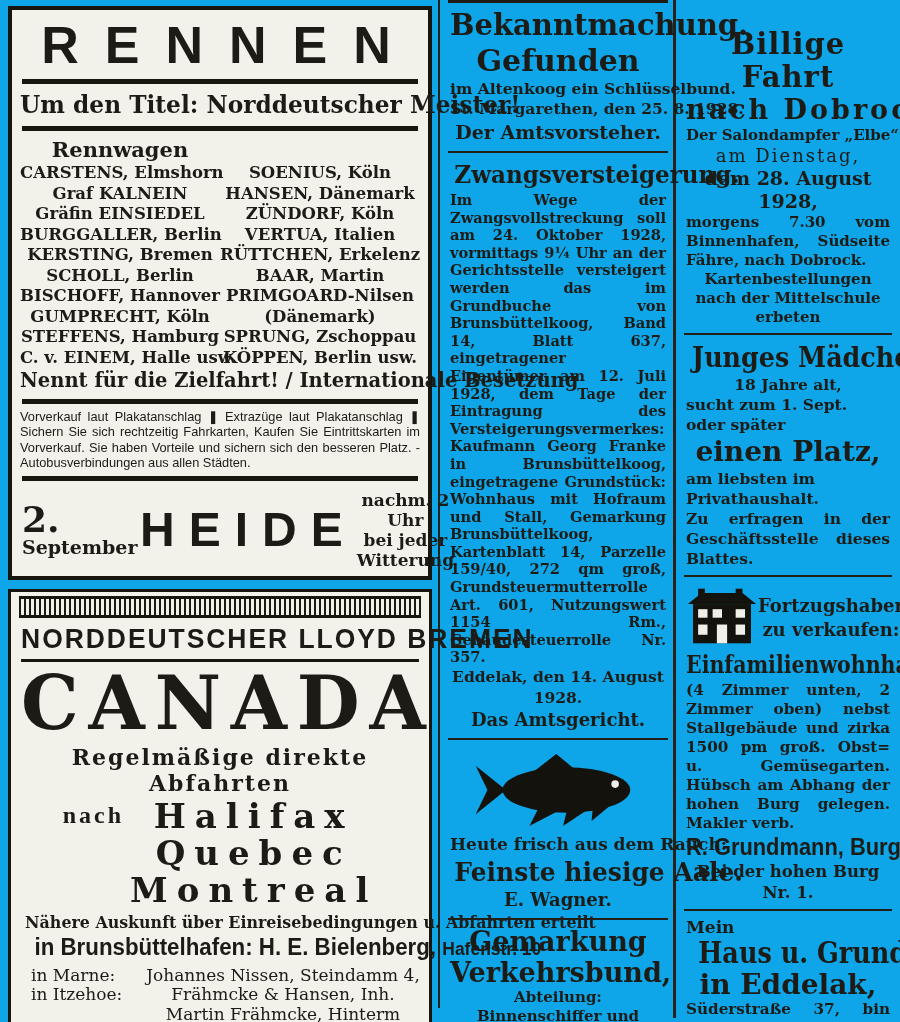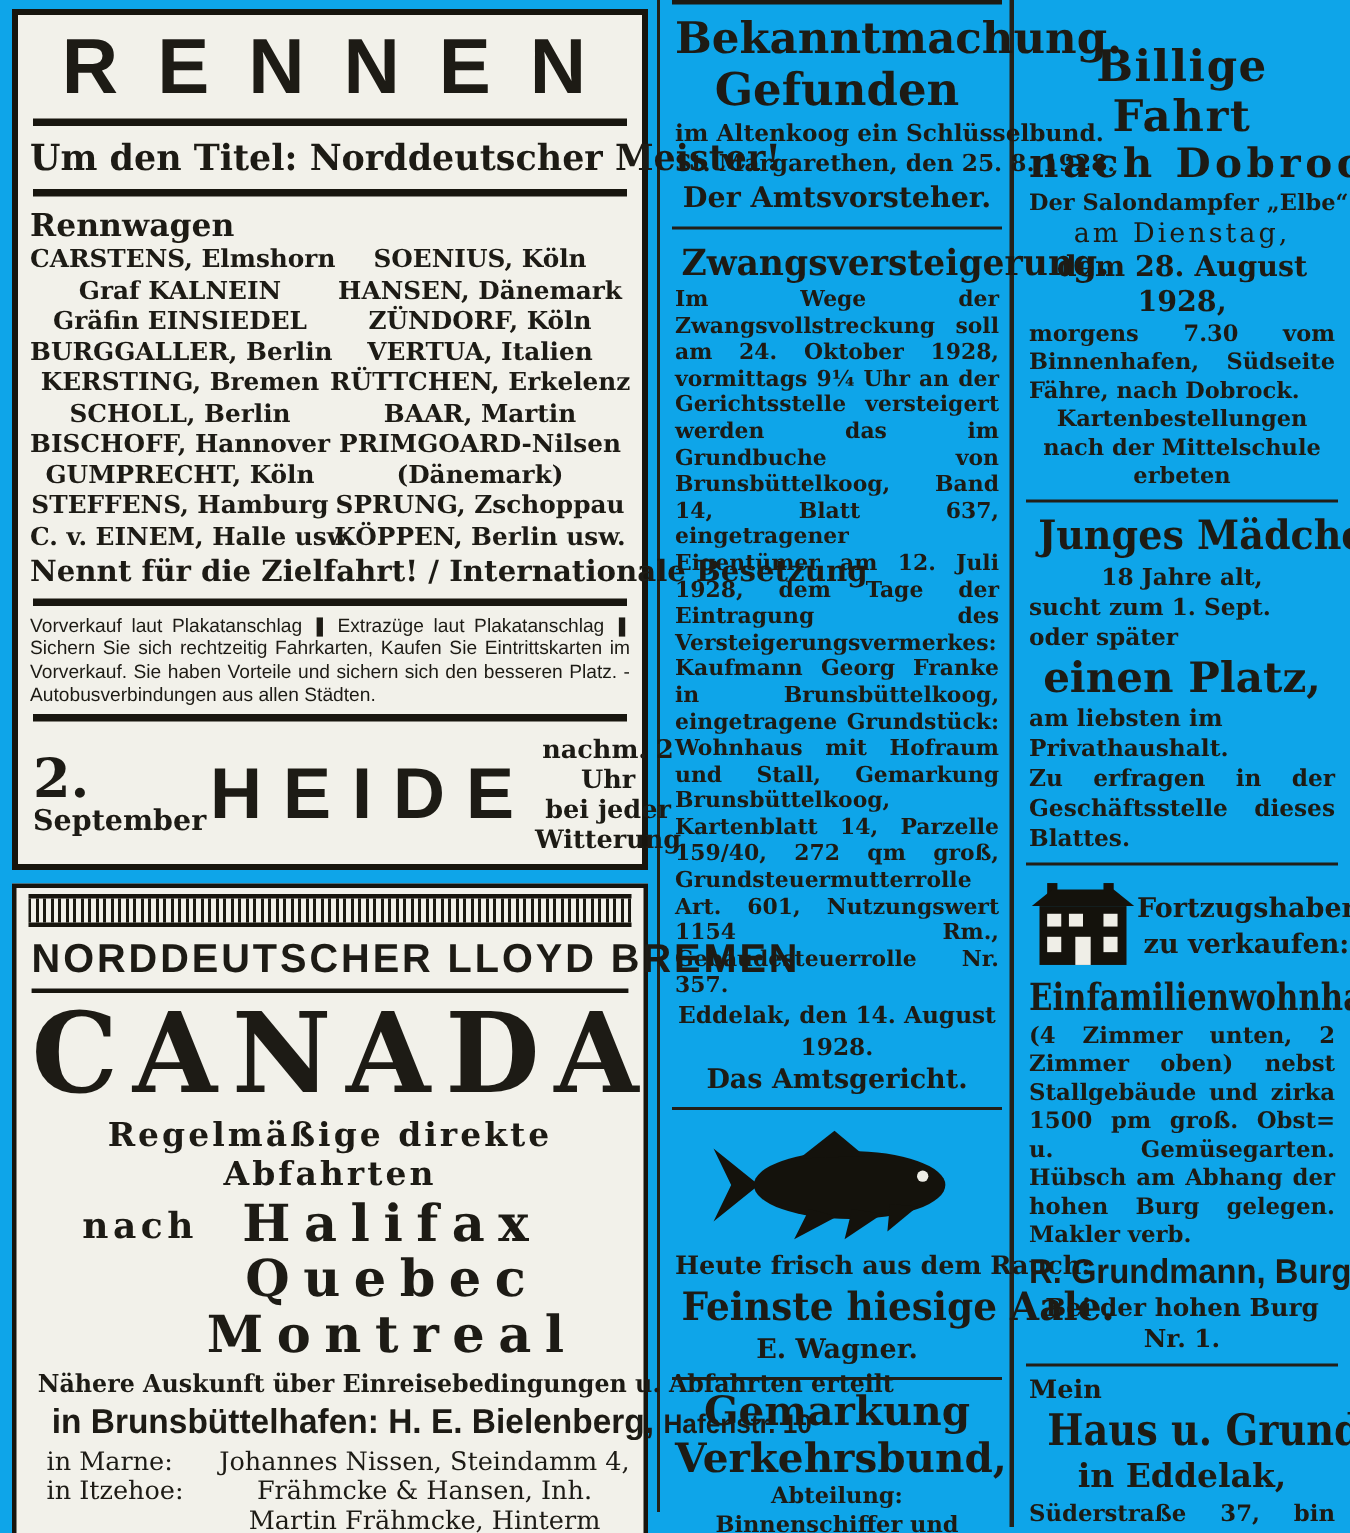--- a/index.html
+++ b/index.html
@@ -17,21 +17,21 @@
   .rule-thick{height:5px;background:#18160f;margin:5px 2px;}
   
   .boxed{border:4px solid #17150e;background:#f2f1ea;}
   .rennen{padding:6px 8px 0 8px;}
   .rennen-title{font-family:"Liberation Sans",sans-serif;font-weight:bold;font-size:52px;
       letter-spacing:26px;text-align:center;line-height:58px;padding-left:18px;white-space:nowrap;}
   .rennen-sub{font-size:24px;font-weight:bold;line-height:32px;white-space:nowrap;
       transform:scaleX(0.97);transform-origin:left;}
   .race-table{width:100%;margin-top:2px;}
   .race-head{display:flex;font-weight:bold;font-size:21px;line-height:27px;}
-  .race-head div{width:50%;}
+  .race-head div{width:50%;text-align:center;}
   .race-row{display:flex;font-weight:bold;font-size:16.5px;line-height:20.5px;}
   .race-row div{width:50%;text-align:center;white-space:nowrap;}
   .slogan{font-weight:bold;font-size:19.5px;line-height:26px;white-space:nowrap;}
   .presale{font-family:"Liberation Sans",sans-serif;font-weight:normal;font-size:12.8px;
       line-height:15.4px;text-align:justify;transform:scaleX(1);}
   .heide-row{display:flex;align-items:center;padding:4px 2px 6px 2px;}
   .heide-date{width:108px;}
   .heide-day{font-size:36px;font-weight:bold;line-height:34px;}
   .heide-month{font-size:19px;font-weight:bold;}
   .heide-name{flex:1;text-align:center;font-family:"Liberation Sans",sans-serif;
@@ -41,21 +41,21 @@
   .lloyd{margin-top:9px;border:3px solid #17150e;padding:0 6px 4px 6px;background:#f2f1ea;}
   .hatch{height:16px;margin:4px 2px;border-top:3px solid #17150e;border-bottom:3px solid #17150e;
       background:repeating-linear-gradient(90deg,#1b1912 0 2px,#f2f1ea 2px 5px);}
   .lloyd-banner{font-family:"Liberation Sans",sans-serif;font-weight:bold;font-size:27px;
       line-height:34px;text-align:center;letter-spacing:2px;white-space:nowrap;
       transform:scaleX(0.98);border-bottom:3px solid #17150e;padding-bottom:3px;}
   .canada{font-size:74px;font-weight:bold;letter-spacing:10px;text-align:center;line-height:82px;
       white-space:nowrap;transform:scaleX(0.98);}
   .lloyd-sub{font-size:22px;letter-spacing:2px;text-align:center;line-height:26px;font-weight:bold;}
   .nach-block{display:flex;justify-content:center;margin-top:2px;}
-  .nach-word{font-size:24px;font-weight:bold;margin:4px 6px 0 0;letter-spacing:3px;}
+  .nach-word{font-size:24px;font-weight:bold;margin:4px 6px 0 0;letter-spacing:3px;font-family:Liberation Serif, serif;}
   .dests{text-align:center;}
   .dest{font-size:34px;font-weight:bold;letter-spacing:9px;line-height:37px;white-space:nowrap;}
   .lloyd-info{font-weight:bold;font-size:16.5px;line-height:21px;text-align:center;
       white-space:nowrap;transform:scaleX(0.96);margin-top:3px;}
   .bielenberg{font-family:"Liberation Sans",sans-serif;font-weight:bold;font-size:23px;
       line-height:29px;white-space:nowrap;transform:scaleX(0.97);transform-origin:left;padding-left:18px;}
   .bielenberg .small{font-size:18px;font-weight:bold;}
   .agents{margin-top:2px;}
   .agent-row{display:flex;font-weight:normal;font-size:17px;line-height:19.5px;}
   .agent-place{width:112px;flex:none;padding-left:14px;}
@@ -95,21 +95,21 @@
   .haus-intro{flex:1;text-align:center;font-size:18px;font-weight:bold;line-height:24px;}
   .efh-title{font-size:25px;font-weight:bold;line-height:32px;white-space:nowrap;
       transform:scaleX(0.82);transform-origin:left;}
   .efh-body{font-size:15.2px;line-height:19px;font-weight:bold;text-align:justify;}
   .efh-contact{font-family:"Liberation Sans",sans-serif;font-weight:bold;font-size:23px;
       line-height:28px;white-space:nowrap;transform:scaleX(0.95);transform-origin:left;}
   .efh-addr{font-size:16.5px;font-weight:bold;line-height:21px;}
   .mein{font-size:17px;font-weight:bold;line-height:20px;}
   .gr-t1{font-size:29px;font-weight:bold;line-height:33px;white-space:nowrap;
       transform:scaleX(0.88);transform-origin:center;}
-  .gr-t2{font-size:22px;font-weight:bold;line-height:29px;}
+  .gr-t2{font-size:28px;font-weight:bold;line-height:29px;}
   .gr-body{font-size:15.2px;line-height:20px;font-weight:bold;text-align:justify;}
   svg{display:inline-block;}
 </style>
 </head>
 <body>
 
 <div class="page">
 
   <div class="vdiv1"></div>
   <div class="vdiv2"></div>

